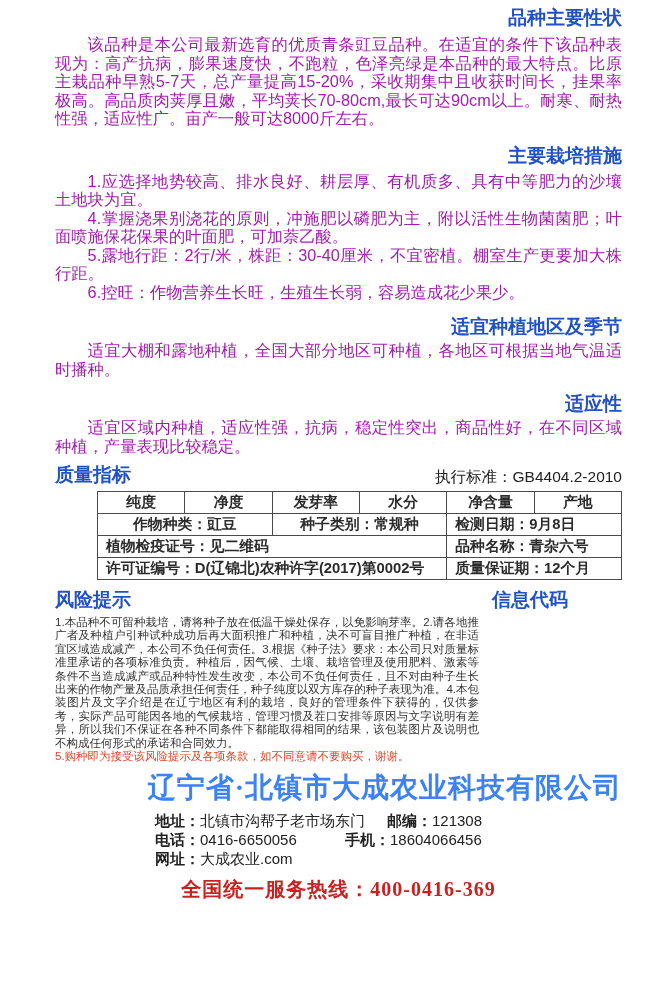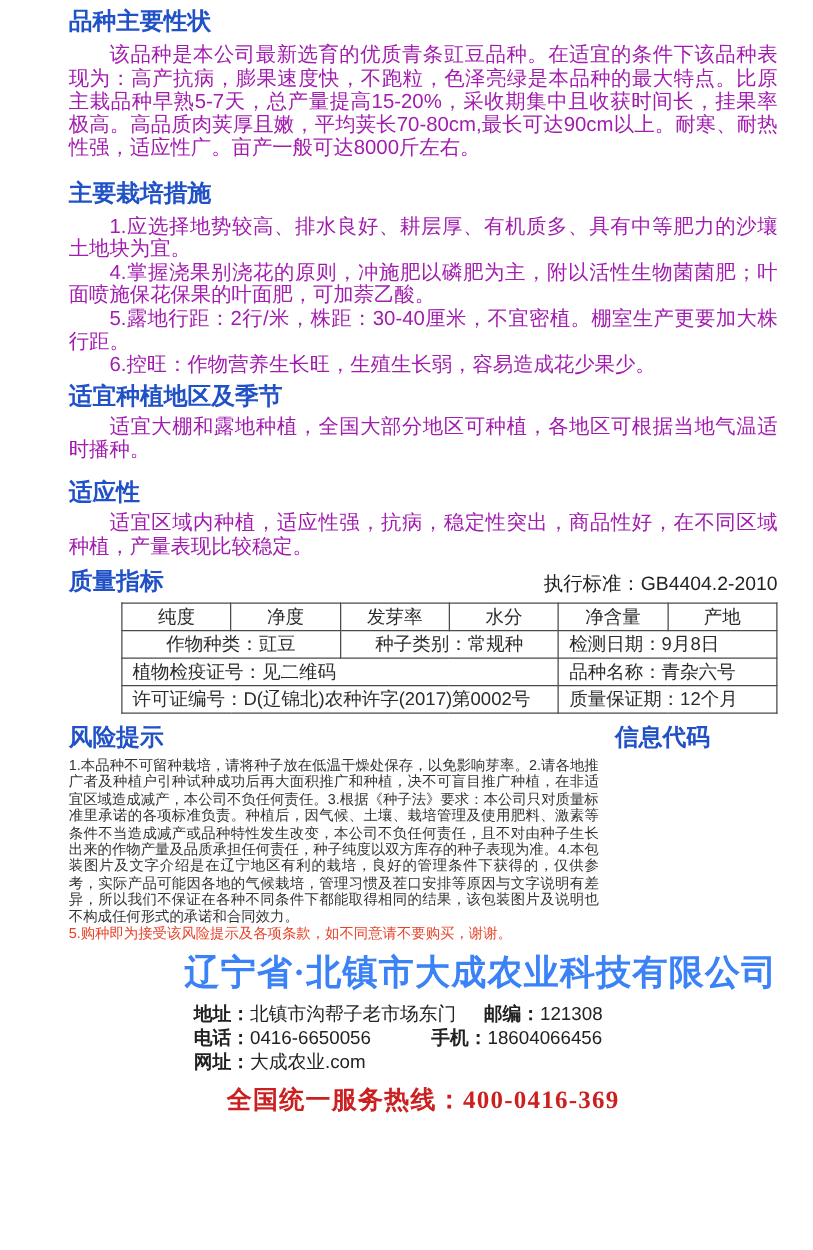--- a/index.html
+++ b/index.html
@@ -1,32 +1,32 @@
 <!DOCTYPE html>
 <html><head>
 <meta charset="utf-8">
 <style>
   html,body{margin:0;padding:0;background:#fff;}
   .page{
     position:relative;width:650px;height:1000px;box-sizing:border-box;
     padding:6px 28px 0 55px;background:#fff;overflow:hidden;
     font-family:"Liberation Sans","DejaVu Sans",sans-serif;color:#262626;
   }
-  .sec-h{color:#2051c6;font-size:19px;font-weight:bold;line-height:24px;margin:0;}
+  .sec-h{color:#2051c6;font-size:19px;font-weight:bold;line-height:24px;margin:0;text-align:right;}
   .body-p{font-size:16.3px;line-height:18.5px;text-align:justify;text-indent:2em;margin:0;color:#a21caf;}
   .p1{margin-top:5px;}
   .h-cult{margin-top:16px;}
   .items{margin-top:4px;}
-  .h-region{margin-top:5px;}
+  .h-region{margin-top:14px;}
   .h-adapt{margin-top:14px;}
   .after-h{margin-top:2px;}
   .qrow{display:flex;justify-content:space-between;align-items:flex-end;margin-top:8px;}
   .std{font-size:15.5px;color:#222;line-height:20px;}
   .qtable{border-collapse:collapse;margin:4px 0 0 42px;width:525px;font-size:14.8px;color:#2b2b2b;table-layout:fixed;}
-  .qtable td{border:1.5px solid #4a4a4a;text-align:center;height:21px;padding:0 3px;white-space:nowrap;overflow:hidden;}
+  .qtable td{border:1.5px solid #4a4a4a;text-align:center;height:21px;padding:0 3px;white-space:nowrap;overflow:hidden;font-weight:bold;}
   .qtable td.lft{text-align:left;padding-left:8px;}
   .riskrow{display:flex;justify-content:space-between;margin-top:8px;}
   .info-code{margin-right:54px;}
   .risk-body{width:424px;font-size:11.5px;line-height:13.4px;text-align:justify;margin:4px 0 0 0;color:#333;}
   .risk-red{color:#e8432a;margin:0;width:424px;font-size:11.5px;line-height:13.4px;}
   .company{font-family:"Liberation Serif","DejaVu Serif",serif;color:#3b82f6;font-size:28px;
     font-weight:bold;text-align:right;letter-spacing:1px;margin-top:8px;line-height:34px;}
   .addr{margin:6px 0 0 100px;font-size:15px;line-height:19px;color:#222;}
   .addr-row{display:flex;}
   .c1a{width:232px;}

